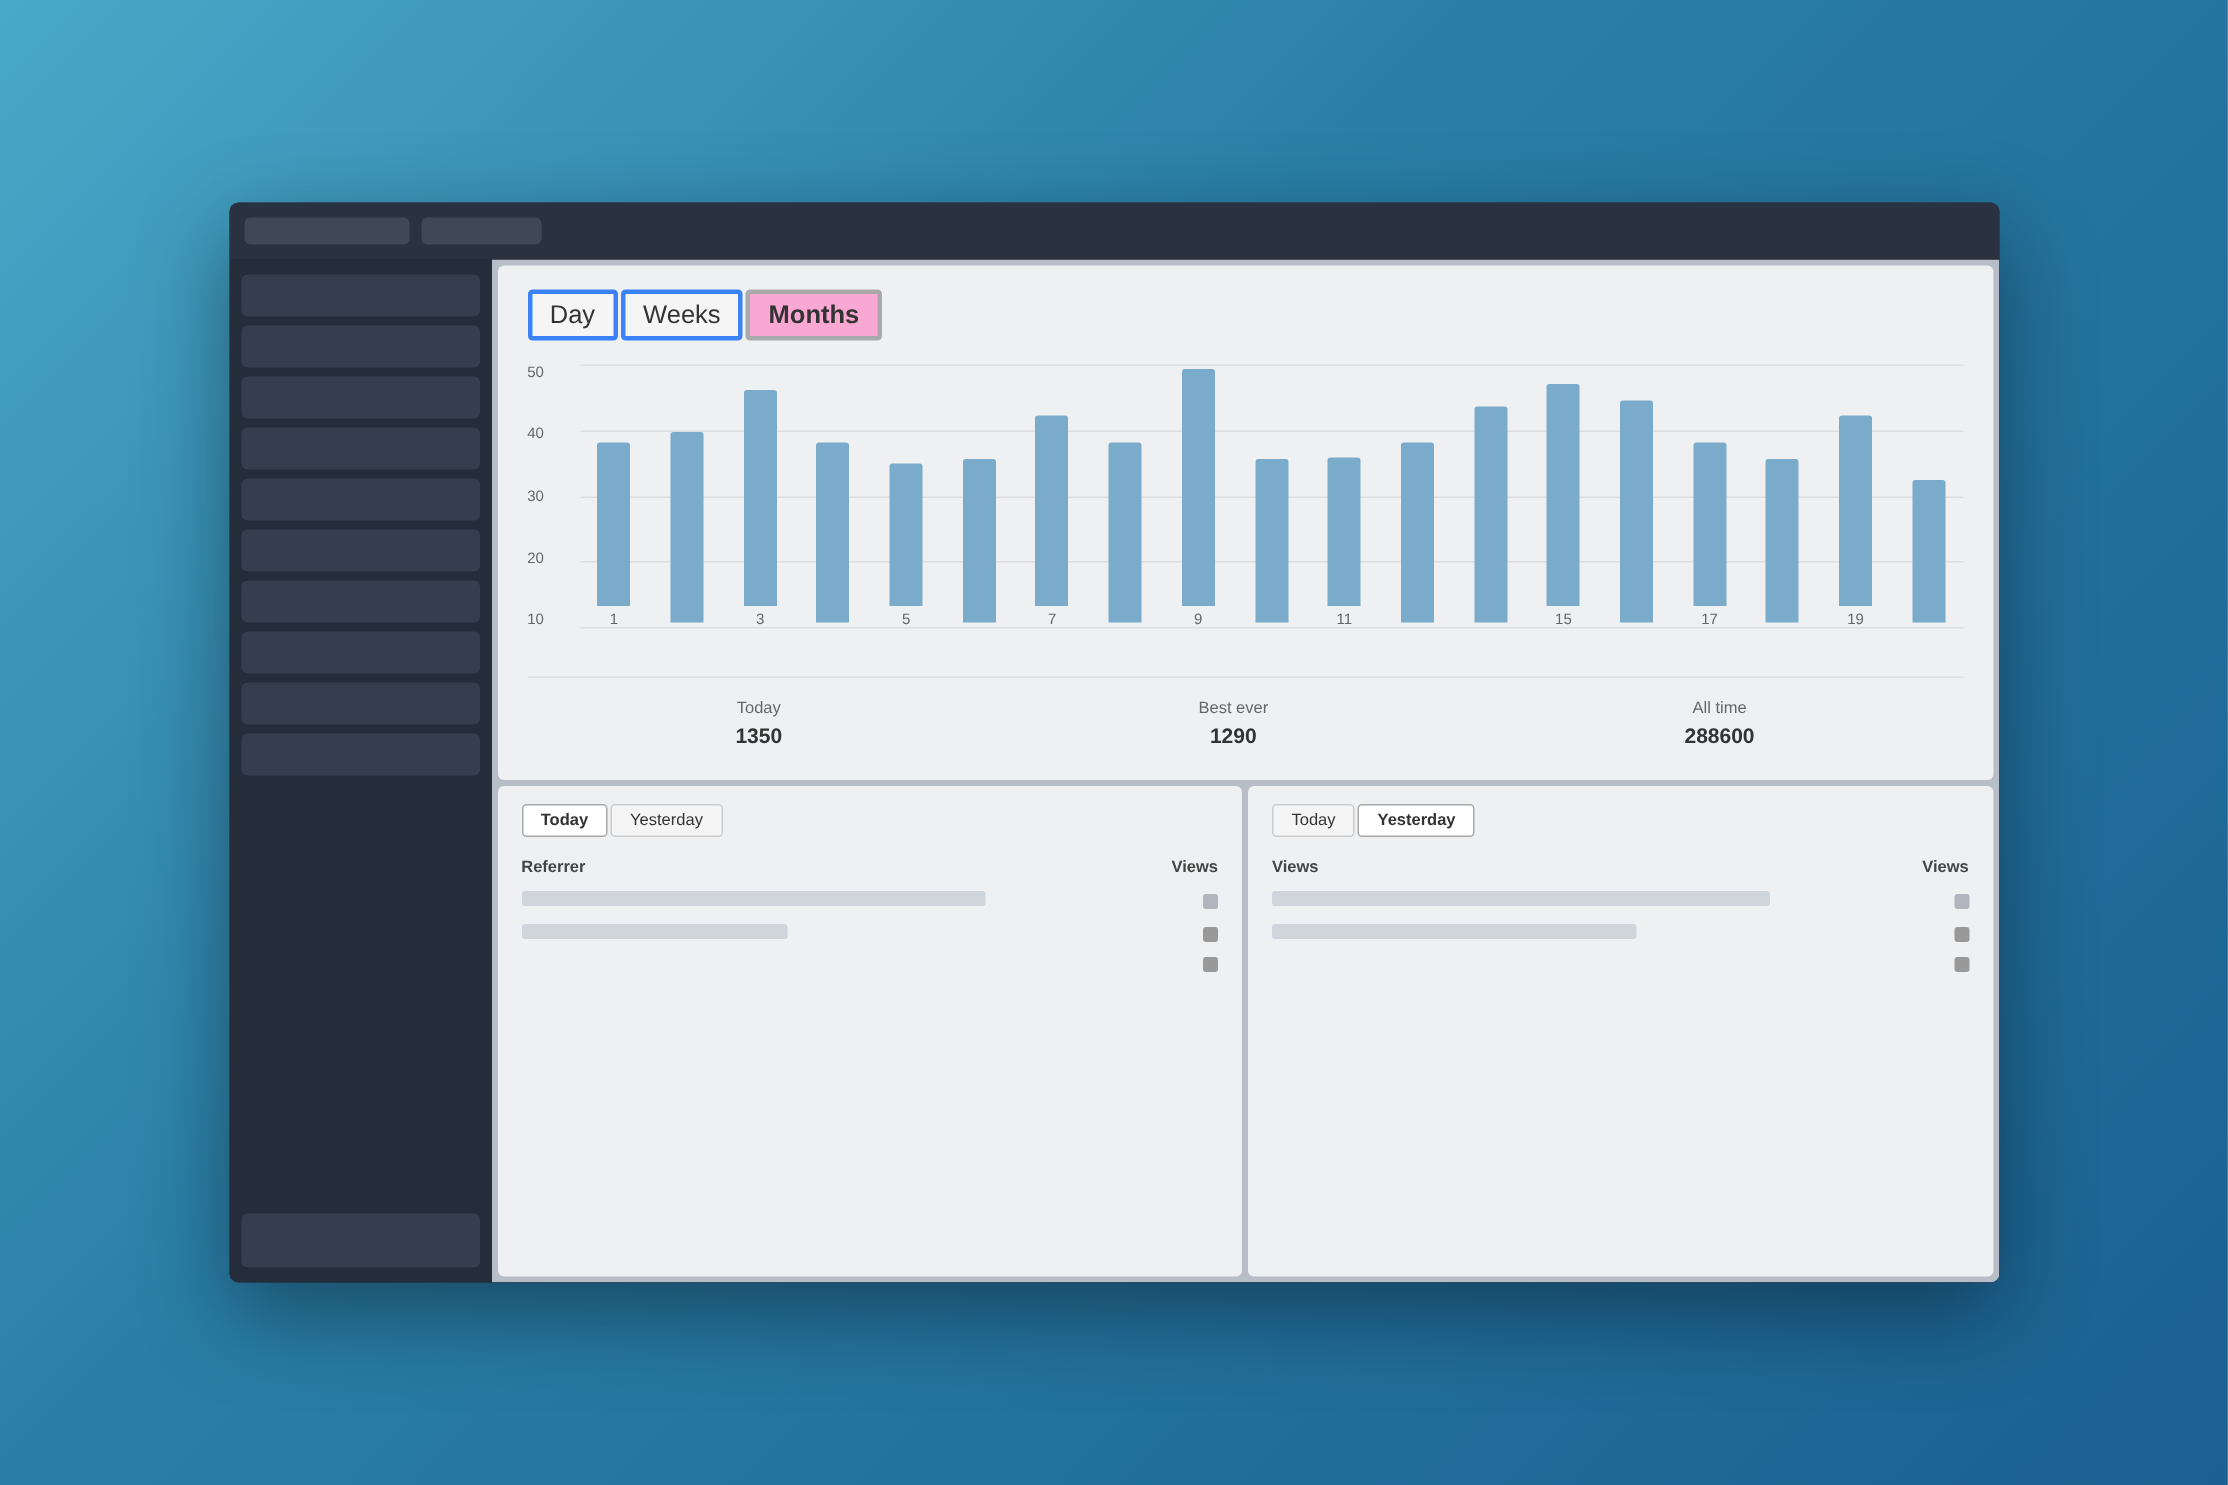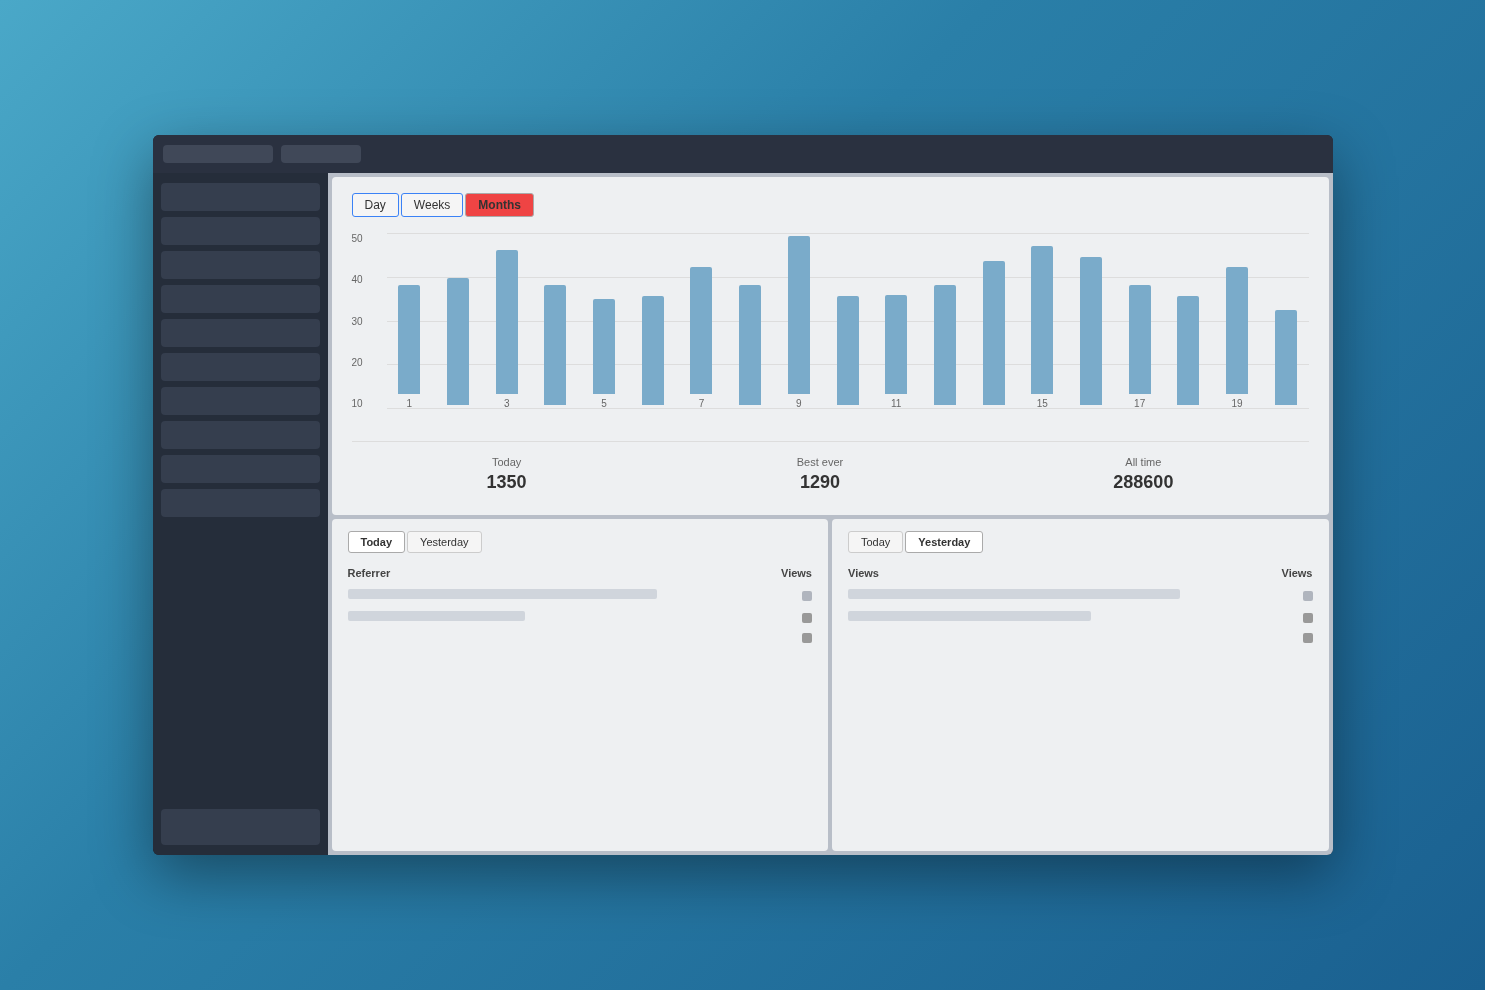--- a/index.html
+++ b/index.html
@@ -108,30 +108,30 @@
     }
 
     .tab-bar {
       display: flex;
       gap: 2px;
       margin-bottom: 16px;
     }
 
     .tab-btn {
       padding: 4px 12px;
-      font-size: 12px;
-      border: 1px solid #3b82f6;
+      font-size: 17px;
+      border: 3px solid #3b82f6;
       background: #f5f5f5;
       border-radius: 3px;
       cursor: pointer;
       color: #333;
     }
 
     .tab-btn.active {
-      background: #ef4444;
+      background: #f9a8d4;
       border-color: #aaa;
       font-weight: bold;
     }
 
     
     .chart-area {
       position: relative;
       height: 200px;
       display: flex;
       align-items: center;
@@ -218,21 +218,21 @@
       text-align: center;
     }
 
     .stat-label {
       font-size: 11px;
       color: #666;
       margin-bottom: 4px;
     }
 
     .stat-value {
-      font-size: 18px;
+      font-size: 14px;
       font-weight: bold;
       color: #333;
     }
 
     
     .bottom-panels {
       display: flex;
       gap: 4px;
       flex: 1;
       min-height: 0;

